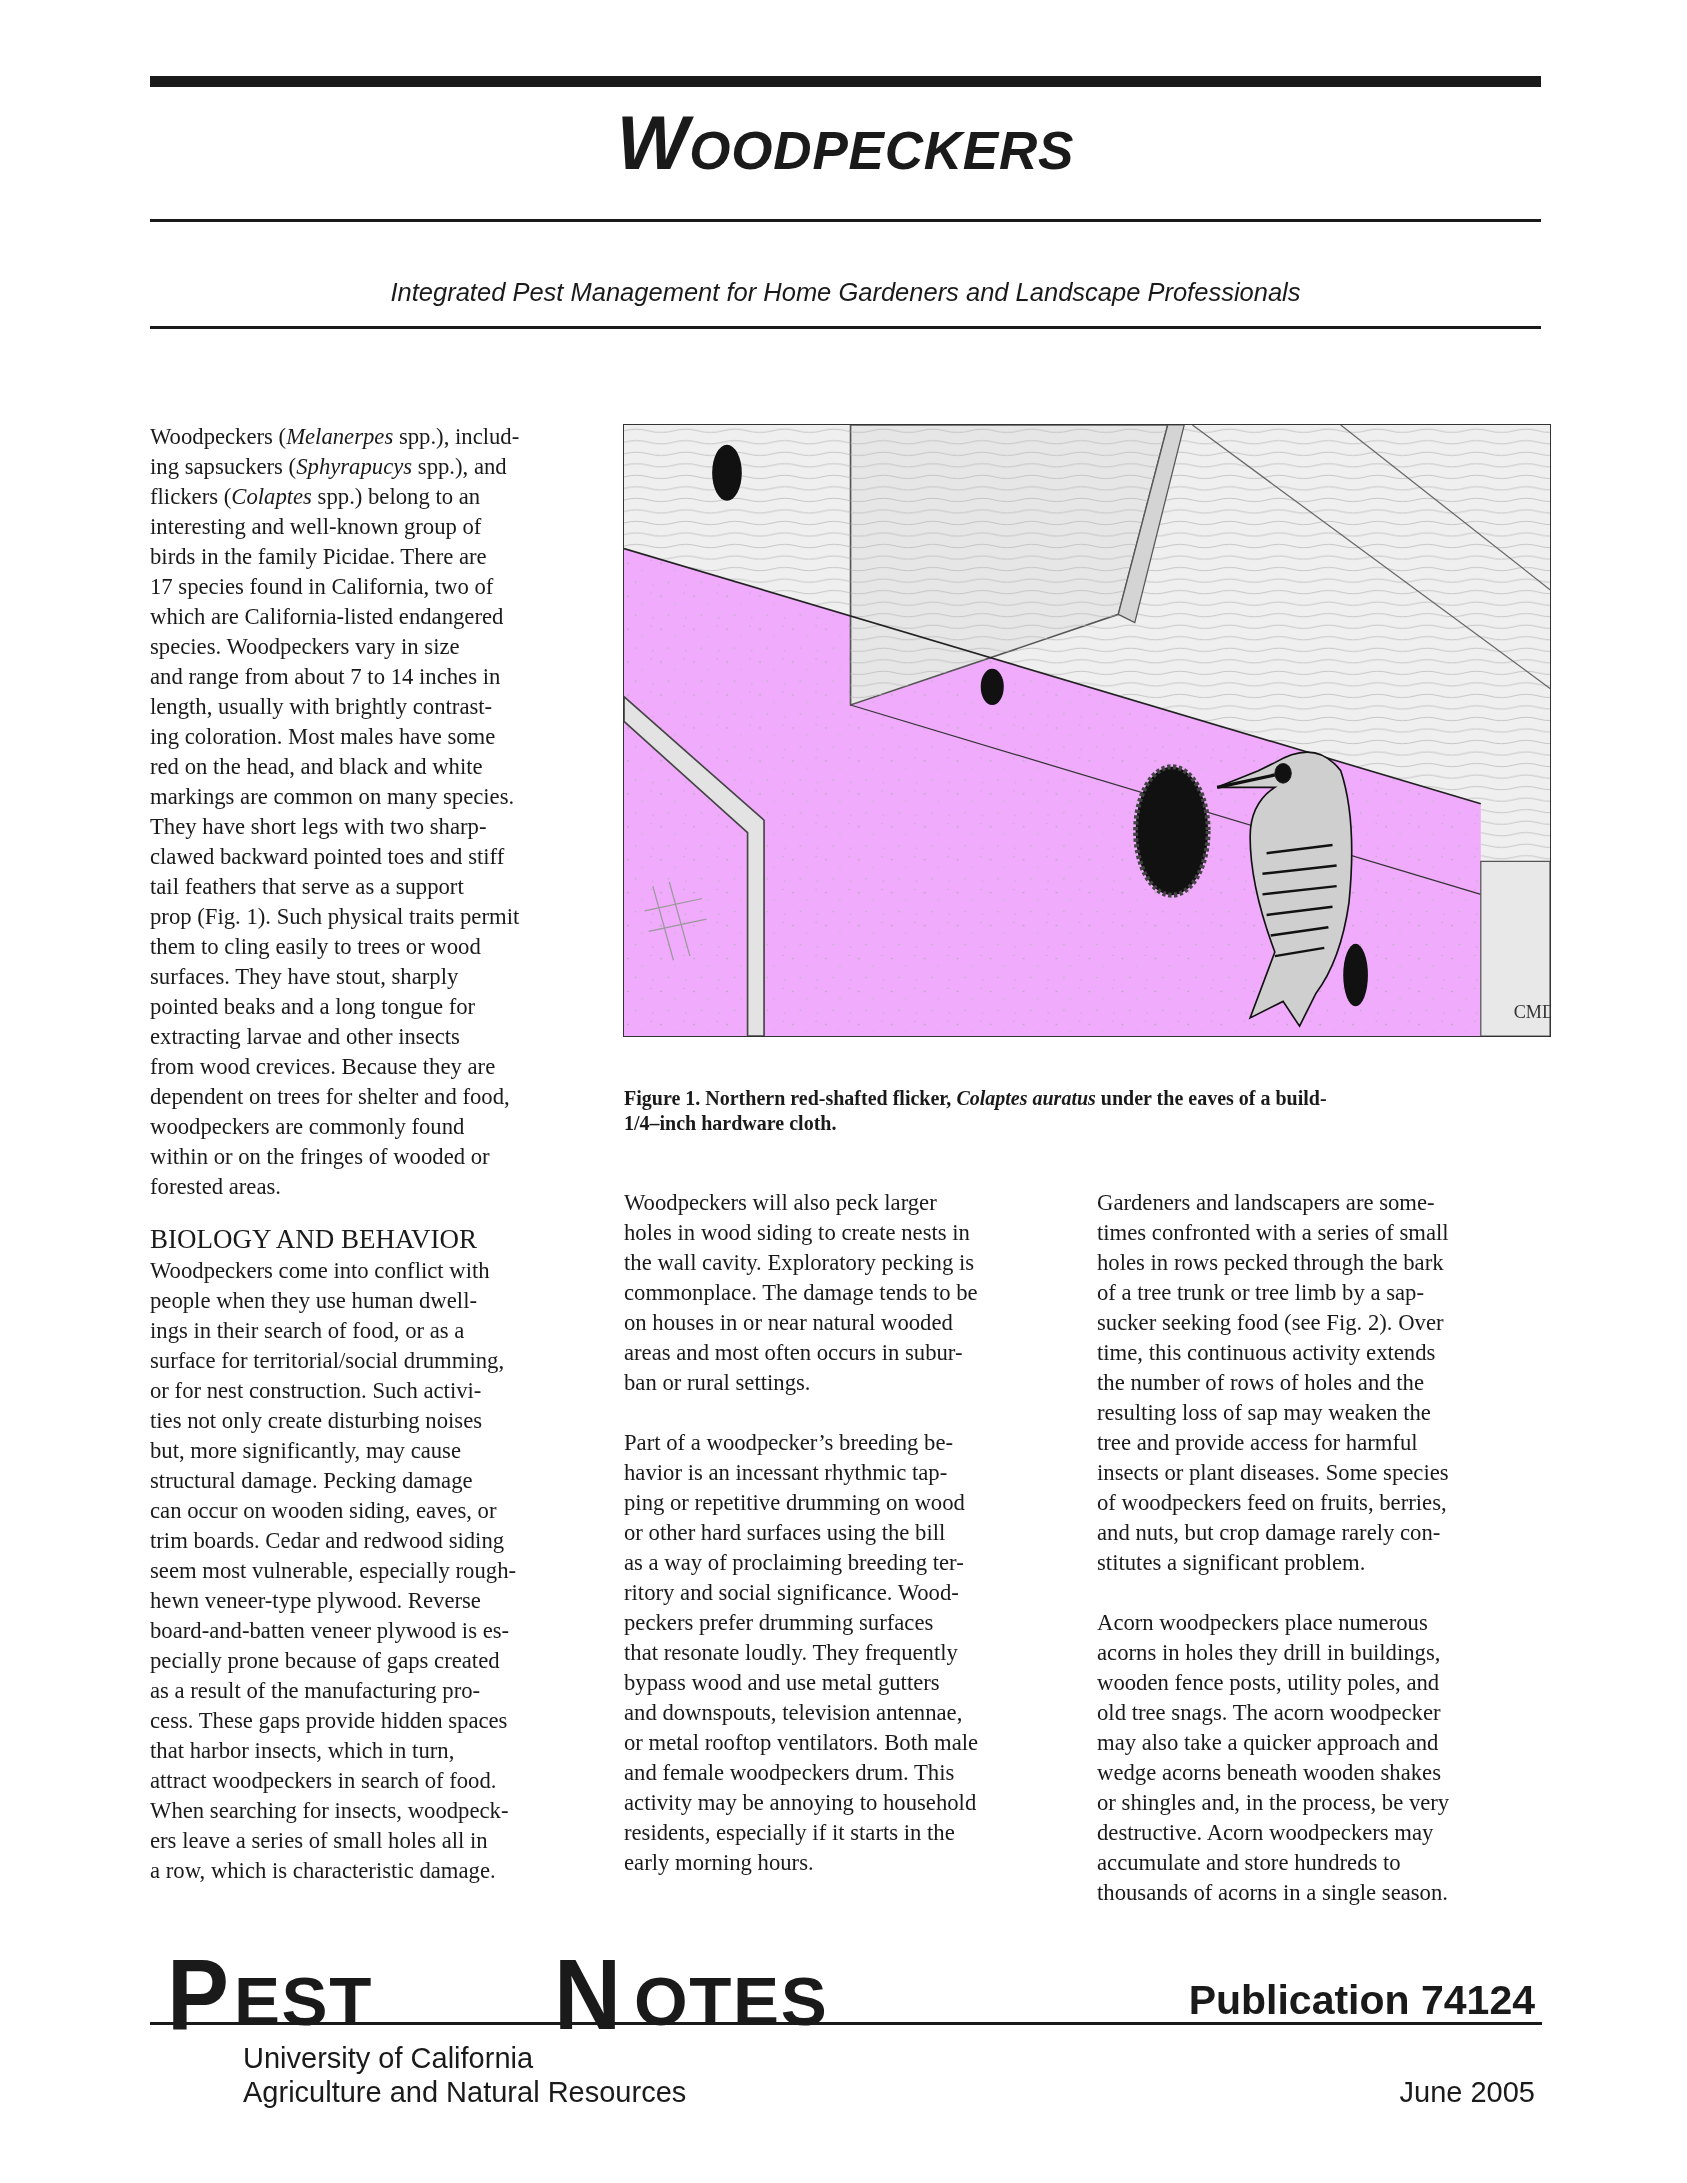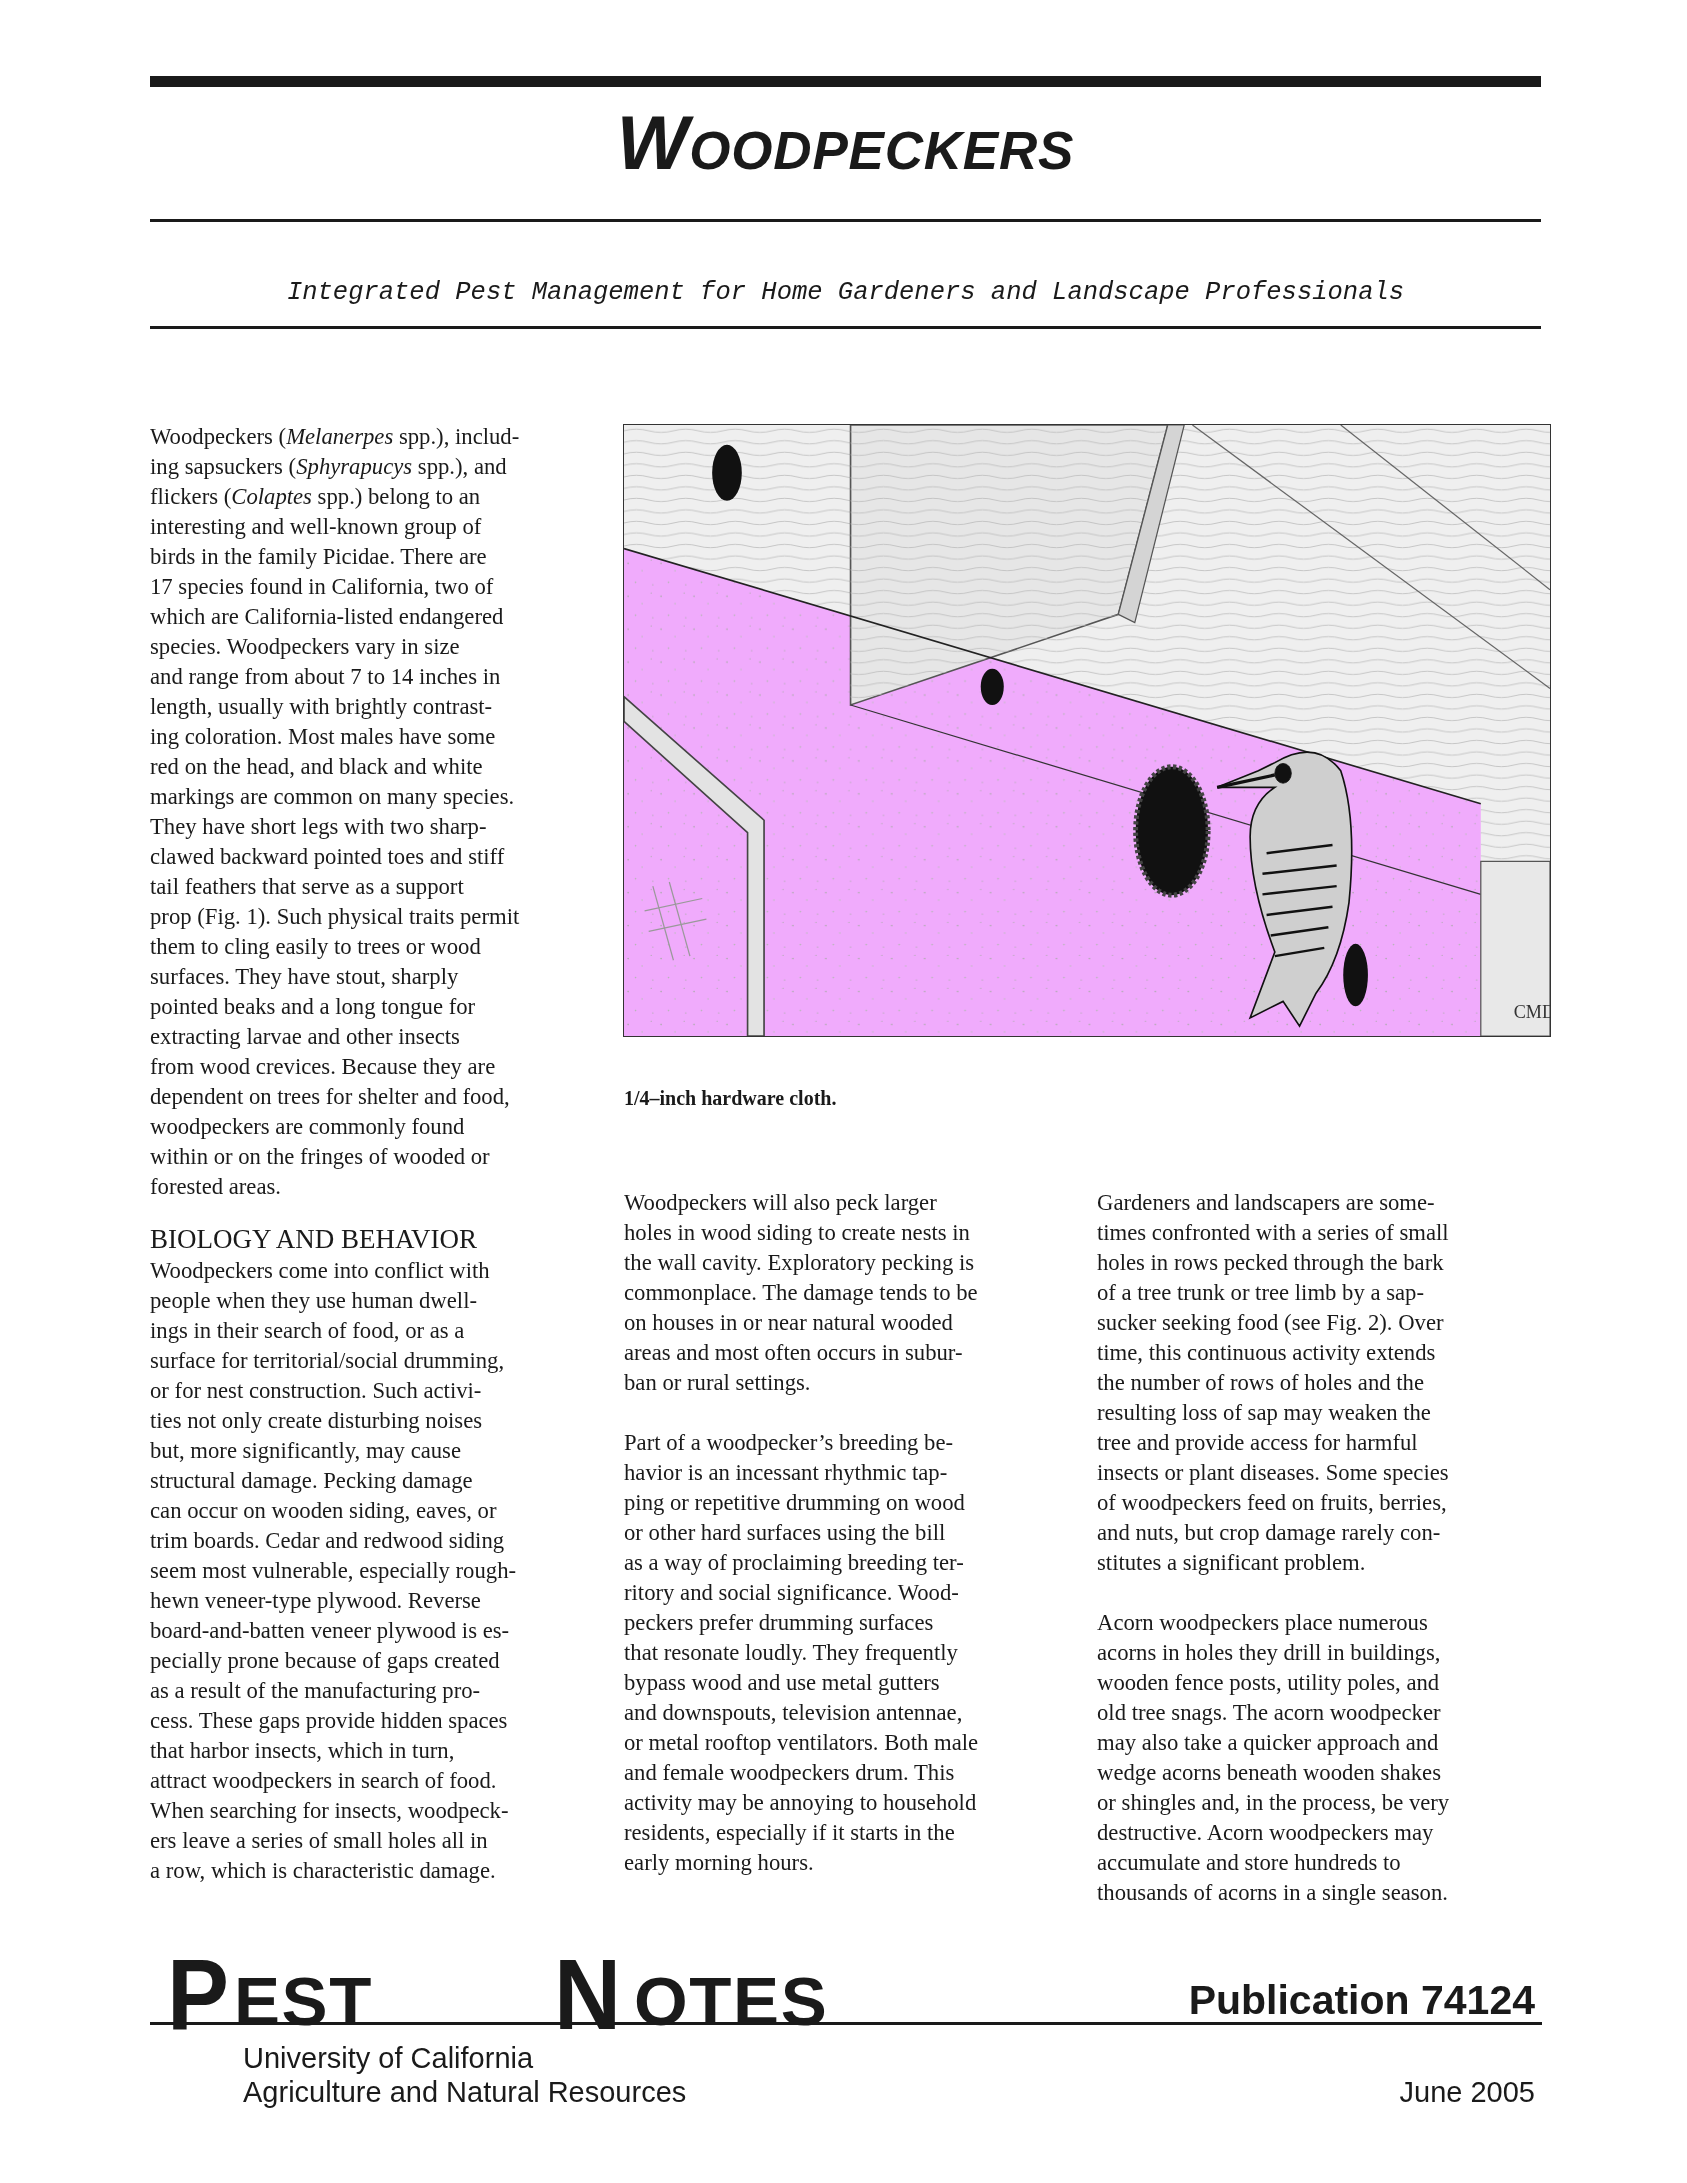--- a/index.html
+++ b/index.html
@@ -5,21 +5,21 @@
   html, body { margin: 0; padding: 0; background: #ffffff; }
   body { width: 1687px; height: 2183px; position: relative; overflow: hidden; color: #1a1a1a; }
 
   .rule-top { position: absolute; left: 150px; top: 76px; width: 1391px; height: 10.7px; background: #1a1a1a; }
   .title { position: absolute; left: 150px; top: 105px; width: 1391px; text-align: center;
            font-family: "Liberation Sans", sans-serif; font-weight: bold; font-style: italic;
            font-size: 53px; letter-spacing: 0.8px; line-height: 1; }
   .title .cap { font-size: 76px; }
   .rule-mid { position: absolute; left: 150px; top: 219px; width: 1391px; height: 2.5px; background: #1a1a1a; }
   .subtitle { position: absolute; left: 150px; top: 278px; width: 1391px; text-align: center;
-              font-family: Liberation Mono, monospace; font-style: italic; font-size: 25.5px; }
+              font-family: Liberation Sans, sans-serif; font-style: italic; font-size: 25.5px; }
   .rule-sub { position: absolute; left: 150px; top: 326px; width: 1391px; height: 2.5px; background: #1a1a1a; }
 
   .col { position: absolute; font-family: "Liberation Serif", serif; font-size: 22.7px; line-height: 30px; }
   .col p { margin: 0; white-space: nowrap; }
   .col1 { left: 150px; top: 422px; width: 445px; }
   .col2 { left: 624px; top: 1188px; width: 445px; }
   .col3 { left: 1097px; top: 1188px; width: 445px; }
   .col .gap { height: 30px; }
   .h-bio { font-family: "Liberation Serif", serif; font-weight: normal; font-size: 27px; margin-top: 21.4px !important; line-height: 33px !important; }
 
@@ -161,20 +161,21 @@
           <line x1="780" y1="595" x2="860" y2="585"></line>
         <line x1="785" y1="620" x2="855" y2="610"></line>
           <line x1="790" y1="645" x2="850" y2="635"></line>
       </g>
     </g>
     <text x="1080" y="720" font-family="Liberation Serif, serif" font-size="22" fill="#333">CMD</text>
   </svg>
 </div>
 
 <div class="caption" id="caption">
+    <p><span>Figure 1. Northern red-shafted flicker, </span><em>Colaptes auratus</em><span> under the eaves of a build-</span></p>
     <p><span>1/4–inch hardware cloth.</span></p>
   </div>
 
 <div class="col col2">
   <div id="c2p1">
       <p><span>Woodpeckers will also peck larger</span></p>
       <p><span>holes in wood siding to create nests in</span></p>
       <p><span>the wall cavity. Exploratory pecking is</span></p>
       <p><span>commonplace. The damage tends to be</span></p>
       <p><span>on houses in or near natural wooded</span></p>

